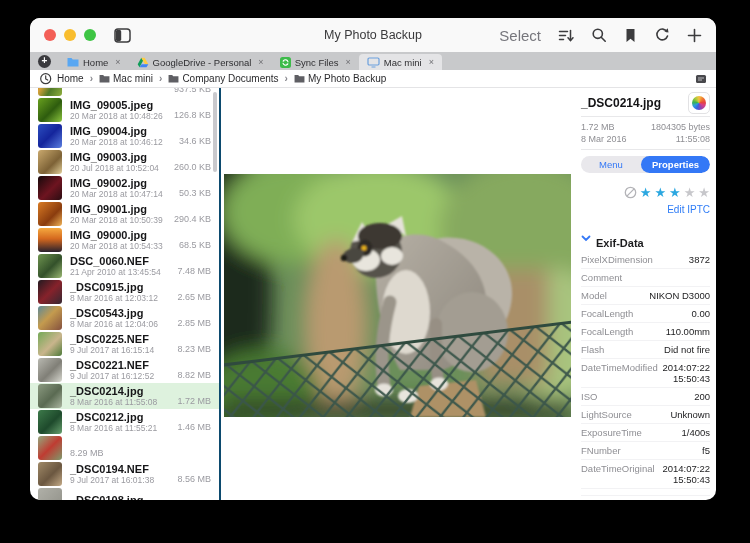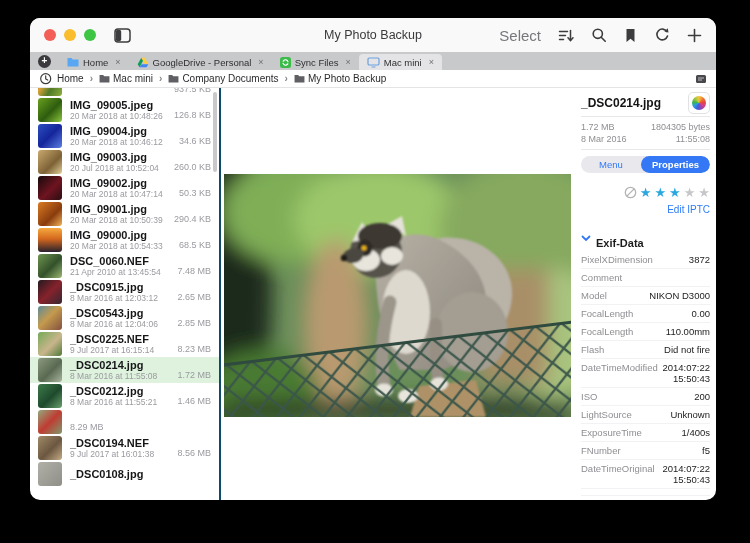--- a/index.html
+++ b/index.html
@@ -292,20 +292,28 @@
           <span class="fsize">2.85 MB</span>
         </div>
           <div class="frow">
           <span class="thumb" style="background: linear-gradient(135deg, rgb(116, 169, 87), rgb(201, 181, 140) 55%, rgb(77, 122, 56));"></span>
           <span class="fmeta">
             <div class="fname">_DSC0225.NEF</div>
             <div class="fsub">9 Jul 2017 at 16:15:14</div>
           </span>
           <span class="fsize">8.23 MB</span>
         </div>
+          <div class="frow">
+          <span class="thumb" style="background: linear-gradient(135deg, rgb(185, 185, 177), rgb(128, 127, 119) 55%, rgb(216, 216, 208));"></span>
+          <span class="fmeta">
+            <div class="fname">_DSC0221.NEF</div>
+            <div class="fsub">9 Jul 2017 at 16:12:52</div>
+          </span>
+          <span class="fsize">8.82 MB</span>
+        </div>
           <div class="frow selected">
           <span class="thumb" style="background: linear-gradient(135deg, rgb(139, 154, 128), rgb(90, 106, 82) 55%, rgb(170, 181, 160));"></span>
           <span class="fmeta">
             <div class="fname">_DSC0214.jpg</div>
             <div class="fsub">8 Mar 2016 at 11:55:08</div>
           </span>
           <span class="fsize">1.72 MB</span>
         </div>
           <div class="frow">
           <span class="thumb" style="background: linear-gradient(135deg, rgb(61, 122, 74), rgb(30, 74, 44) 55%, rgb(103, 160, 110));"></span>

